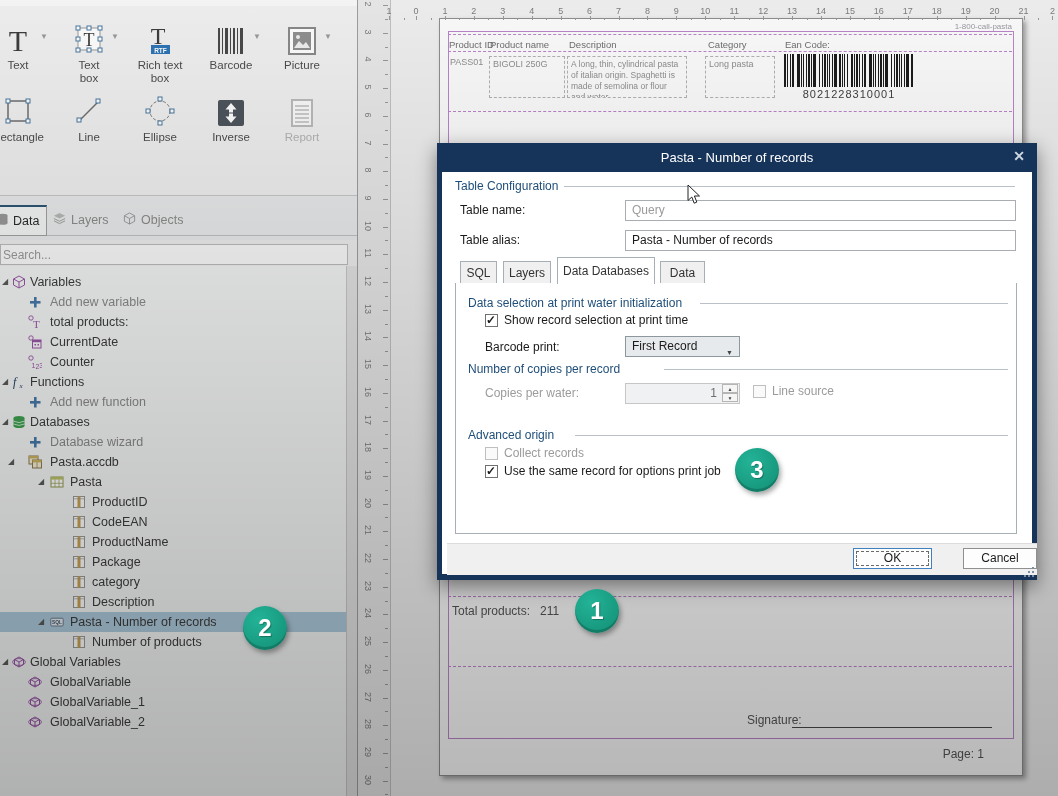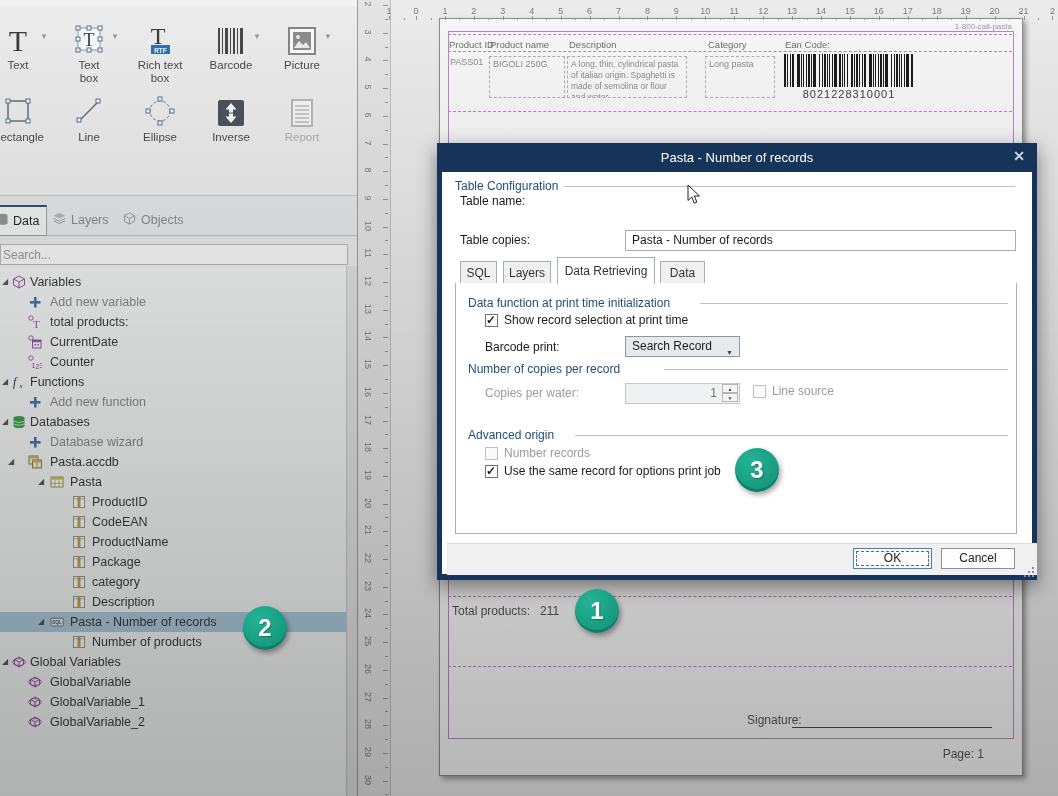--- a/index.html
+++ b/index.html
@@ -541,45 +541,46 @@
   <div class="abs overlay"></div>
 
   <div class="abs dialog">
     <div class="abs dlg-title">Pasta - Number of records</div>
     <div class="abs dlg-close">✕</div>
     <div class="abs dlg-content">
 
       <div class="sec" style="left:13px;top:7px;">Table Configuration</div>
       <div class="secline" style="left:122px;top:14px;width:451px;"></div>
 
-      <div class="dlbl" style="left:18px;top:22px;">Table name:</div>
-
-      <div class="dlbl" style="left:18px;top:61px;">Table copies:</div>
+      <div class="dlbl" style="left:18px;top:31px;">Table name:</div>
+      <div class="dinput ghost" style="left:183px;top:28px;width:383px;">Query</div>
+
+      <div class="dlbl" style="left:18px;top:61px;">Table alias:</div>
       <div class="dinput" style="left:183px;top:58px;width:383px;">Pasta - Number of records</div>
 
       <div id="dlgTabs">
           <div class="dtab" style="left: 18px; width: 37px; top: 89px; height: 23px; line-height: 22px;">SQL</div>
           <div class="dtab" style="left: 61px; width: 48px; top: 89px; height: 23px; line-height: 22px;">Layers</div>
-          <div class="dtab active" style="left: 115px; width: 98px; top: 85px; height: 27px; line-height: 26px;">Data Retrieving</div>
+          <div class="dtab active" style="left: 115px; width: 98px; top: 85px; height: 27px; line-height: 26px;">Data Databases</div>
           <div class="dtab" style="left: 218px; width: 45px; top: 89px; height: 23px; line-height: 22px;">Data</div>
         </div>
       <div class="tabtopline" style="left:13px;top:111px;width:560px;"></div>
       <div class="tabpage" style="left:13px;top:111px;width:560px;height:250px;"></div>
 
-      <div class="sec" style="left:26px;top:124px;">Data function at print time initialization</div>
+      <div class="sec" style="left:26px;top:124px;">Data selection at print water initialization</div>
       <div class="secline" style="left:258px;top:131px;width:308px;"></div>
 
       <div class="cb" style="left:43px;top:141px;">
         <span class="cbx ck"></span>
         <span>Show record selection at print time</span>
       </div>
 
       <div class="dlbl" style="left:43px;top:168px;">Barcode print:</div>
       <div class="combo" style="left:183px;top:164px;width:115px;">
-        <span>Search Record</span>
+        <span>First Record</span>
         <span class="car">▼</span>
       </div>
 
       <div class="sec" style="left:26px;top:190px;">Number of copies per record</div>
       <div class="secline" style="left:222px;top:197px;width:344px;"></div>
 
       <div class="dlbl dis" style="left:43px;top:214px;">Copies per water:</div>
       <div class="spinner" style="left:183px;top:211px;width:115px;">
         <span class="val">1</span>
         <span class="btns">
@@ -591,30 +592,30 @@
         <span class="cbx"></span>
         <span>Line source</span>
       </div>
 
 
       <div class="sec" style="left:26px;top:256px;">Advanced origin</div>
       <div class="secline" style="left:133px;top:263px;width:433px;"></div>
 
       <div class="cb dis" style="left:43px;top:274px;">
         <span class="cbx"></span>
-        <span>Number records</span>
+        <span>Collect records</span>
       </div>
       <div class="cb" style="left:43px;top:292px;">
         <span class="cbx ck"></span>
         <span>Use the same record for options print job</span>
       </div>
 
       <div class="abs footer"></div>
       <div class="btn focus" style="left:411px;top:376px;width:79px;">OK</div>
-      <div class="btn" style="left:499px;top:376px;width:74px;">Cancel</div>
+      <div class="btn" style="left:521px;top:376px;width:74px;">Cancel</div>
     </div>
     <div class="abs grip">
       <i style="right:0;top:0;"></i>
         <i style="right:0;top:4px;"></i>
         <i style="right:4px;top:4px;"></i>
       <i style="right:0;top:8px;"></i>
         <i style="right:4px;top:8px;"></i>
         <i style="right:8px;top:8px;"></i>
     </div>
   </div>

